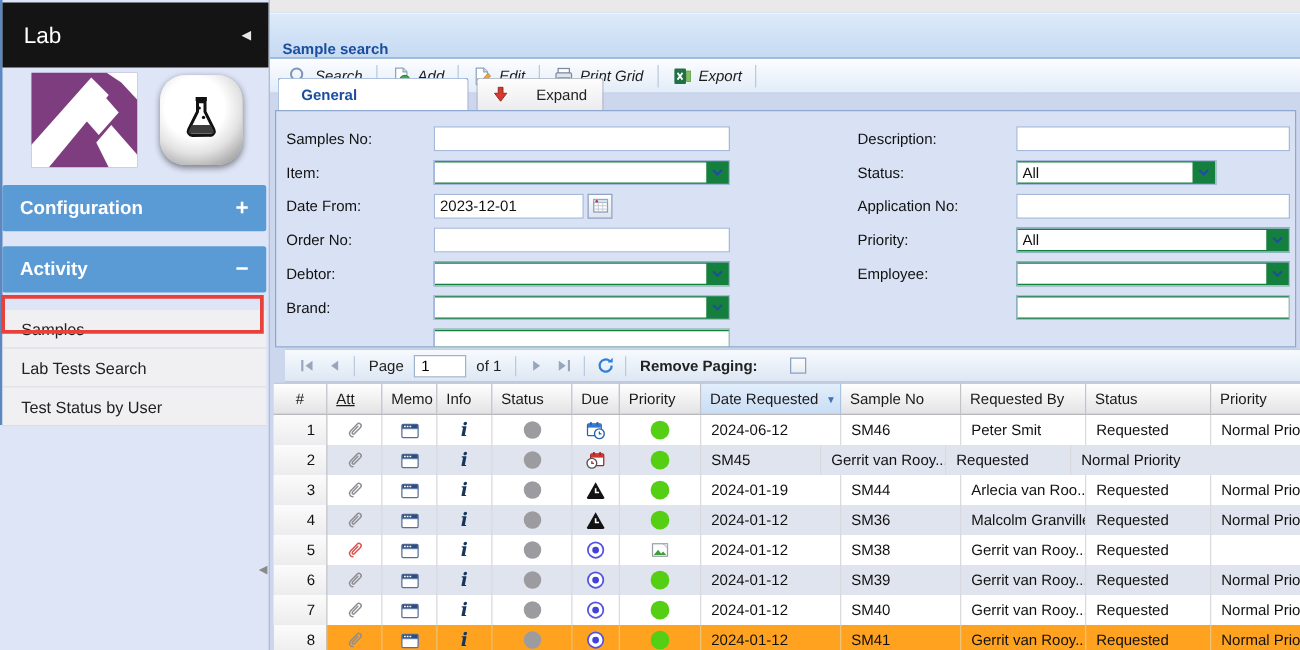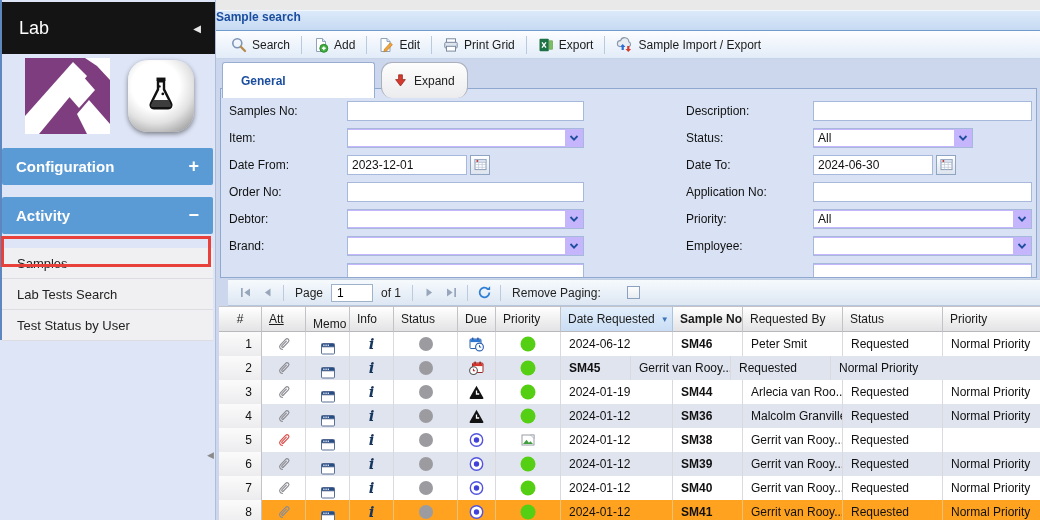--- a/index.html
+++ b/index.html
@@ -23,81 +23,81 @@
   #accConfig{top:148px;} #accActivity{top:197px;}
   .menu{position:absolute;left:2px;top:248px;width:211px;}
   .menu-item{height:31px;display:flex;align-items:center;padding-left:15px;font-size:13px;color:#222;
     background:#f0f0f2;border-bottom:1px solid #dcdce2;cursor:pointer;}
   .red-box{position:absolute;left:1px;top:236px;width:210px;height:31px;border:3px solid #e8403a;pointer-events:none;}
   .splitter-arrow{position:absolute;left:207px;top:450px;font-size:9px;color:#8a8a8a;cursor:pointer;}
 
   
   .main{position:absolute;left:215px;top:0;width:825px;height:520px;background:#ccd7ed;border-left:1px solid #aebed8;}
   .topstrip{height:10px;background:#e9e9e9;}
-  .titlebar{height:21px;background:linear-gradient(#ddeafa,#c6daf2);border-bottom:1px solid #6f9ccd;
-    box-shadow:inset 0 1px 0 #f2f8ff;display:flex;align-items:flex-start;
+  .titlebar{height:37px;background:linear-gradient(#ddeafa,#c6daf2);border-bottom:1px solid #6f9ccd;
+    box-shadow:inset 0 1px 0 #f2f8ff;display:flex;align-items:flex-end;padding-left:10px;
     font-size:12px;font-weight:bold;color:#1a4d9e;}
   .toolbar{height:28px;background:linear-gradient(#fcfdff,#e2ecf8);border-bottom:1px solid #c6d4e8;
     display:flex;align-items:center;padding-left:8px;font-size:12px;color:#1b1b1b;}
-  .tbtn{display:flex;align-items:center;gap:5px;padding:2px 7px;border-radius:2px;cursor:pointer;white-space:nowrap;}
+  .tbtn{display:flex;align-items:center;gap:5px;padding:2px 7px;border-radius:2px;cursor:pointer;white-space:nowrap;font-style:italic;}
   .tsep{width:1px;height:18px;background:#b9c9de;margin:0 4px;}
 
   
   .filterwrap{position:absolute;left:4px;top:62px;width:817px;height:216px;}
   .tabs{height:26px;position:relative;z-index:2;}
-  .tab{position:absolute;top:0;height:36px;display:flex;align-items:center;font-size:12px;
+  .tab{position:absolute;top:0;height:26px;display:flex;align-items:center;font-size:12px;
     border:1px solid #97aed2;border-bottom:none;border-radius:3px 3px 0 0;padding:0 12px;cursor:pointer;text-align:center;}
   .tab.active{left:2px;width:153px;background:#fff;color:#1a4d9e;font-weight:bold;padding-left:18px;}
-  .tab.expand{left:161px;background:linear-gradient(#fdfdfd,#ececef);border-color:#aab1bd;color:#222;gap:7px;border-radius:11px;}
+  .tab.expand{left:161px;background:linear-gradient(#fdfdfd,#ececef);border-color:#aab1bd;color:#222;gap:22px;}
   .panel{position:absolute;left:0;top:26px;right:0;bottom:0;background:#d9e2f4;border:1px solid #8fa8cf;overflow:hidden;}
   .colL{position:absolute;left:8px;top:8px;width:392px;}
   .colR{position:absolute;left:465px;top:8px;width:346px;}
   .frow{height:27px;display:flex;align-items:center;}
   .flabel{font-size:12px;color:#111;}
   .colL .flabel{width:118px;} .colR .flabel{width:127px;}
   .fi{height:20px;border:1px solid #a6b9da;font-size:12px;padding:0 4px;background:#fff;outline:none;font-family:inherit;color:#111;}
   .colL .w-full{width:237px;} .colR .w-full{width:219px;}
-  .combo{height:20px;border:1px solid #a6b9da;background:#c4b5fd;display:flex;align-items:center;cursor:pointer;}
+  .combo{height:20px;border:1px solid #a6b9da;background:#15803d;display:flex;align-items:center;cursor:pointer;}
   .combo input{border:none;outline:none;flex:1;min-width:0;height:16px;font-size:12px;padding:0 4px;font-family:inherit;color:#111;}
   .chev{width:18px;display:flex;justify-content:center;align-items:center;}
   .dinput{width:120px;}
   .calbtn{width:20px;height:20px;margin-left:3px;border:1px solid #8fa3c2;background:linear-gradient(#fff,#dde4ee);
     padding:0;display:flex;align-items:center;justify-content:center;cursor:pointer;}
 
   
   .paging{position:absolute;left:12px;top:279px;width:825px;height:27px;background:linear-gradient(#f6fafd,#dde7f3);
     border-top:1px solid #c2d0e4;border-bottom:1px solid #b6c6dd;display:flex;align-items:center;
     padding-left:8px;font-size:12px;color:#222;gap:4px;}
   .pbtn{width:18px;height:18px;display:flex;align-items:center;justify-content:center;cursor:pointer;}
   .pinput{width:42px;height:18px;border:1px solid #9fb2cc;font-size:12px;padding:0 5px;font-family:inherit;}
   .psep{width:1px;height:16px;background:#bccadf;margin:0 3px;}
   .plabel{margin:0 4px;}
-  .rp-label{font-weight:normal;margin-left:4px;}
+  .rp-label{font-weight:bold;margin-left:4px;}
   .checkbox{width:13px;height:13px;border:1px solid #8ba1bf;background:linear-gradient(#fdfdfd,#e7ecf2);margin-left:22px;cursor:pointer;}
 
   
   .grid{position:absolute;left:0;top:306px;width:825px;bottom:0;overflow:hidden;padding-left:3px;}
   .ghead{display:flex;height:26px;}
   .hcell{background:linear-gradient(#ffffff,#e3e3e5);border-top:1px solid #c3c3c7;border-bottom:1px solid #b9b9bd;
     border-right:1px solid #c3c3c7;font-size:12px;color:#1a1a1a;display:flex;align-items:center;padding-left:7px;}
   .hcell.c0{justify-content:center;padding-left:0;}
   .hcell.sorted{background:linear-gradient(#e2eefb,#c9ddf4);border-right-color:#a9c4e2;}
   .sort-ic{margin-left:6px;font-size:8px;color:#3b74b8;}
   .grow{display:flex;height:24px;background:#fff;}
   .grow.alt{background:#e0e4ef;}
   .grow.selected{background:#ffa21f;}
   .gcell{border-right:1px solid #d9d9de;display:flex;align-items:center;font-size:12px;color:#111;
     white-space:nowrap;overflow:hidden;}
   .grow.selected .gcell{border-right-color:#eec277;}
   .gcell.ic{justify-content:center;}
   .gcell.tx{padding-left:8px;}
   .c-num{background:linear-gradient(#fbfbfb,#ececee);border-right:1px solid #c3c3c7 !important;
     justify-content:flex-end;padding-right:9px;}
-  .c0{width:43px;}.c1{width:44px;text-decoration:underline;}.c2{width:44px;align-items:flex-end;}.c3{width:44px;}.c4{width:64px;}.c5{width:38px;}
-  .c6{width:65px;}.c7{width:112px;}.c8{width:70px;font-weight:bold;}.c9{width:100px;}.c10{width:100px;}
+  .c0{width:43px;}.c1{width:44px;text-decoration:underline;}.c2{width:44px;}.c3{width:44px;}.c4{width:64px;}.c5{width:38px;}
+  .c6{width:65px;}.c7{width:112px;}.c8{width:96px;}.c9{width:100px;}.c10{width:100px;}
   .c11{width:85px;flex:1;border-right:none;}
   .info-i{font-family:"DejaVu Serif",serif;font-style:italic;font-weight:bold;font-size:15px;color:#17365d;line-height:1;}
 </style>
 </head>
 <body>
 
 <div id="screen">
 
   <div class="sidebar">
     <div class="side-edge"></div>
@@ -185,28 +185,20 @@
       <div class="tsep"></div>
       <div class="tbtn">
         <svg width="16" height="16" viewBox="0 0 16 16">
           <rect x="1.5" y="1.8" width="9.3" height="12.4" rx="1" fill="#1e7145"></rect>
           <path d="M4 5.3l4 5.4M8 5.3l-4 5.4" stroke="#fff" stroke-width="1.4"></path>
           <rect x="11.3" y="3.8" width="3.2" height="8.4" fill="#7fbf5f" stroke="#5c9c44" stroke-width=".6"></rect>
         </svg>
           <span>Export</span>
       </div>
       <div class="tsep"></div>
-      <div class="tbtn">
-        <svg width="17" height="16" viewBox="0 0 17 16">
-          <path d="M4.2 9.6a3 3 0 0 1 .4-6A4.2 4.2 0 0 1 12.8 4.8 2.7 2.7 0 0 1 13.2 9.6" fill="#e8edf4" stroke="#8a97a8" stroke-width="1.1"></path>
-          <path d="M5.6 14V11H3.9l2.8-3 2.8 3H7.8v3Z" fill="#2f6fd0" transform="translate(0,-1)"></path>
-          <path d="M11.2 9.5v3h1.7l-2.8 3-2.8-3H9v-3Z" fill="#d33a30" transform="translate(2.2,-0.5)"></path>
-        </svg>
-          <span>Sample Import / Export</span>
-      </div>
     </div>
 
     <div class="filterwrap">
       <div class="tabs">
         <div class="tab active">
           <span>General</span>
         </div>
         <div class="tab expand">
           <svg width="13" height="13" viewBox="0 0 13 13">
             <path d="M4.6 0.8h3.8v4.8h3L6.5 12 1.6 5.6h3Z" fill="#d63a2f" stroke="#8c1f16" stroke-width=".7"></path>
@@ -284,32 +276,20 @@
           <div class="frow">
             <span class="flabel">Status:</span>
             <div class="combo" style="width:160px">
               <input value="All" style="">
               <span class="chev">
                   <svg width="10" height="8" viewBox="0 0 10 8">
                     <path d="M1.5 2 5 5.6 8.5 2" stroke="#1f4e9e" stroke-width="1.8" fill="none"></path>
                   </svg>
                 </span>
             </div>
-          </div>
-          <div class="frow">
-            <span class="flabel">Date To:</span>
-            <input class="fi dinput" value="2024-06-30" style="">
-            <button class="calbtn">
-              <svg width="13" height="13" viewBox="0 0 13 13">
-                <rect x="1" y="1.6" width="11" height="10" fill="#fff" stroke="#8a9ab5"></rect>
-                <rect x="1" y="1.6" width="11" height="2.6" fill="#d9e2f0" stroke="#8a9ab5" stroke-width=".5"></rect>
-                <path d="M1 6.6h11M1 9.3h11M4.6 4.2v7.4M8.2 4.2v7.4" stroke="#b9c4d6" stroke-width=".7"></path>
-                <circle cx="3.4" cy="2.9" r="1" fill="#c03028"></circle>
-              </svg>
-            </button>
           </div>
           <div class="frow">
             <span class="flabel">Application No:</span>
             <input class="fi w-full" value="" style="">
           </div>
           <div class="frow">
             <span class="flabel">Priority:</span>
             <div class="combo w-full">
               <input value="All" style="">
               <span class="chev">

